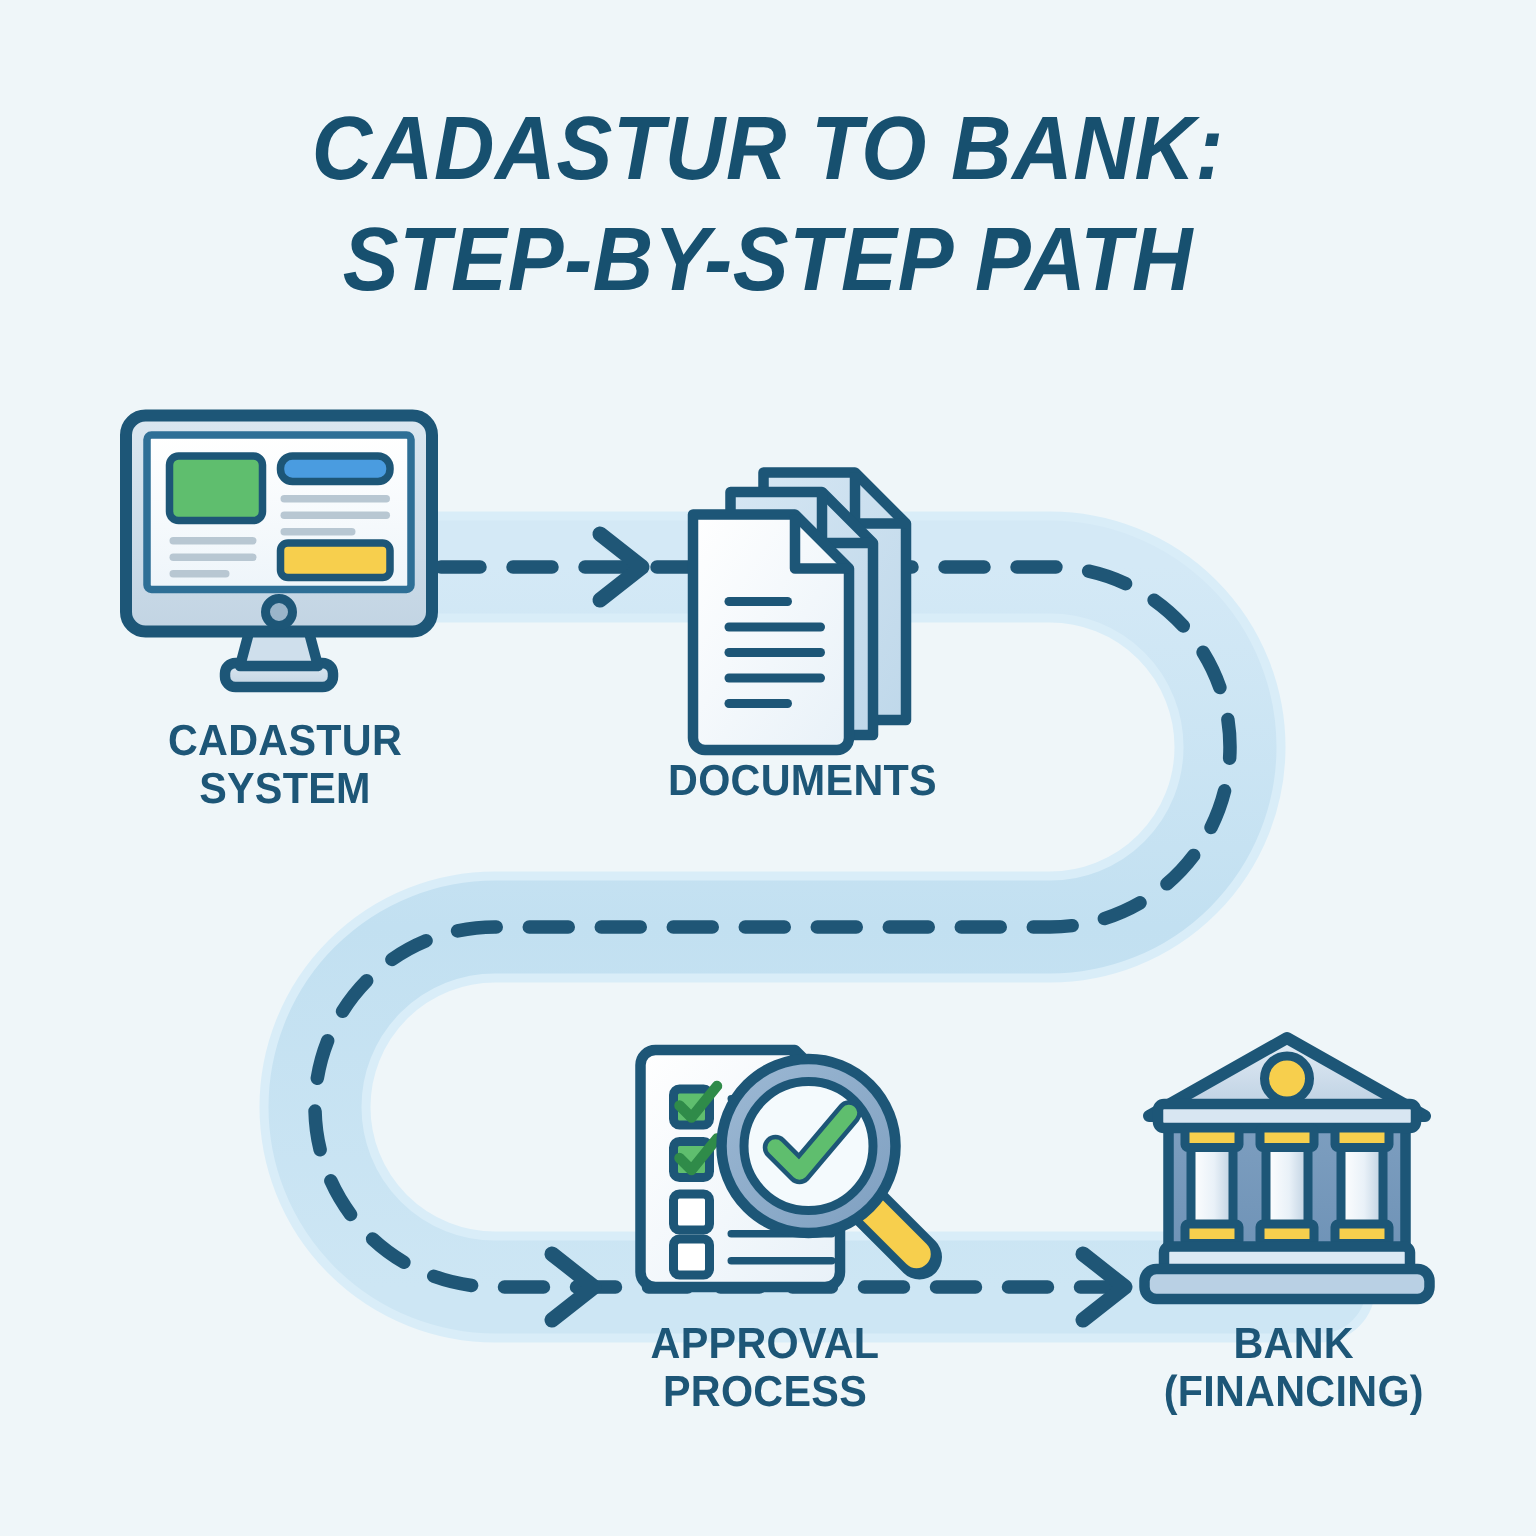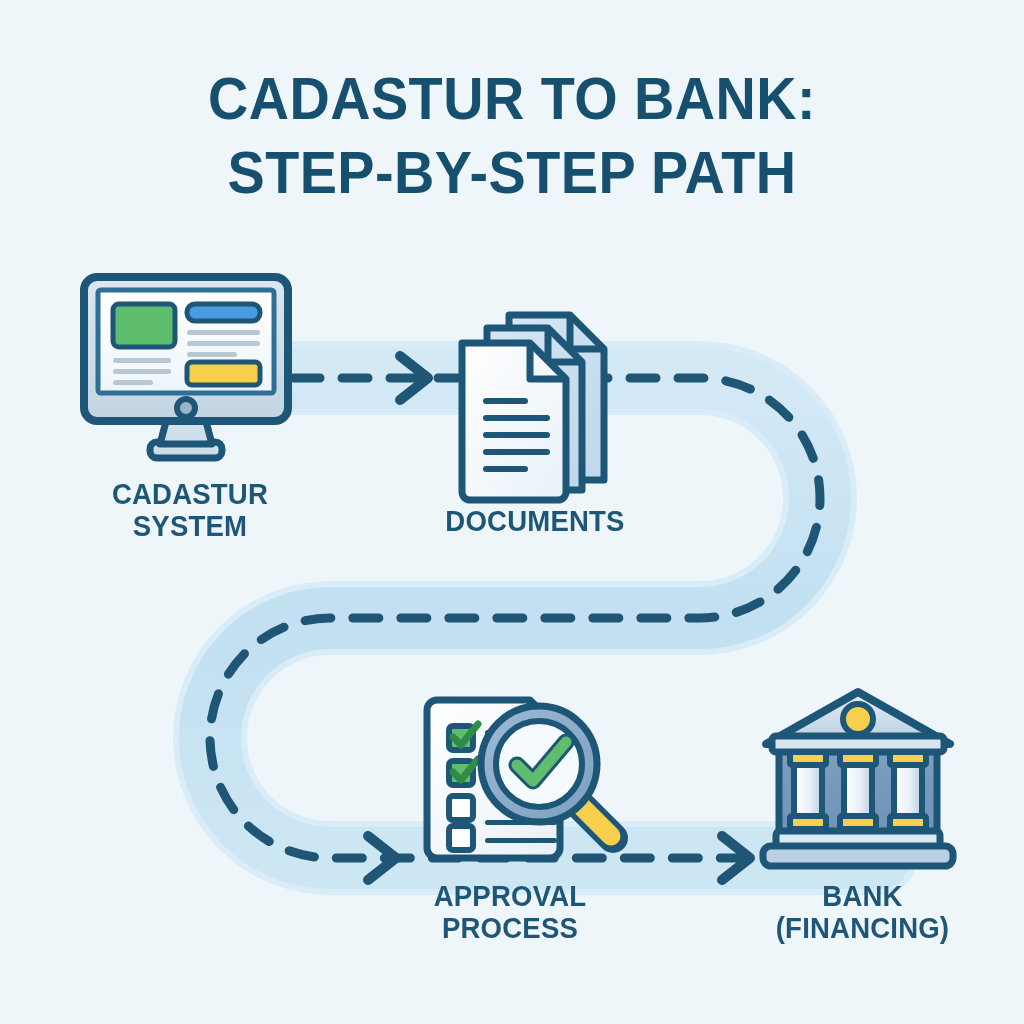--- a/index.html
+++ b/index.html
@@ -25,20 +25,21 @@
     width: 1024px;
     height: 1024px;
   }
   .title-block {
     position: absolute;
     left: 0;
     top: 62px;
     width: 1024px;
     text-align: center;
     pointer-events: none;
+    font-style: italic;
   }
   .title-line {
     display: block;
     font-family: "Liberation Sans", sans-serif;
     font-weight: bold;
     font-size: 60px;
     line-height: 74px;
     letter-spacing: 0.5px;
     color: #17506f;
     text-transform: uppercase;

